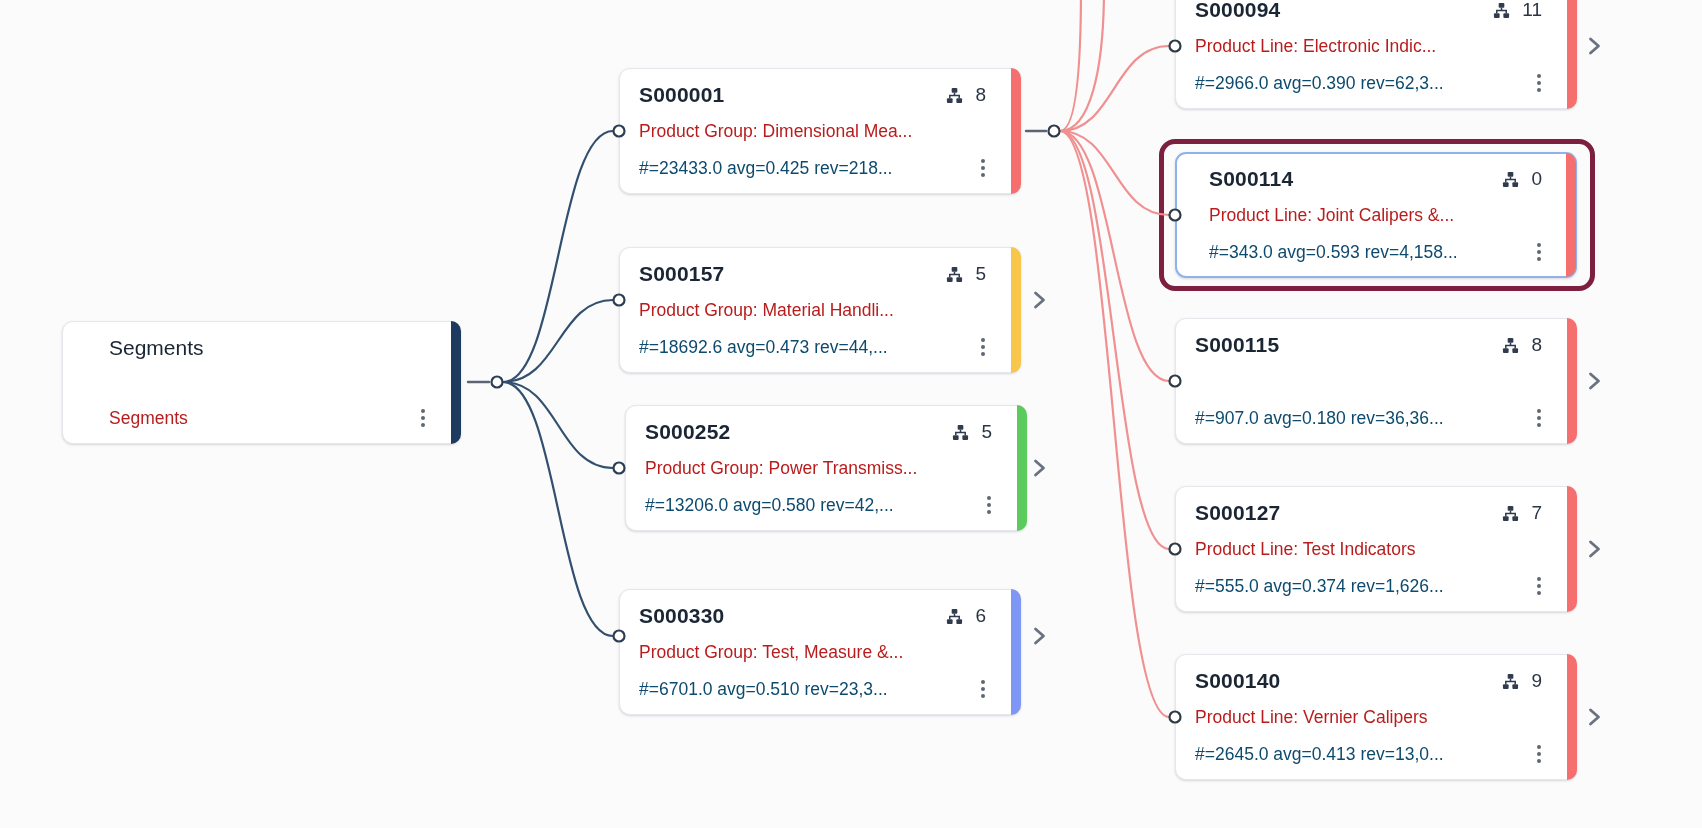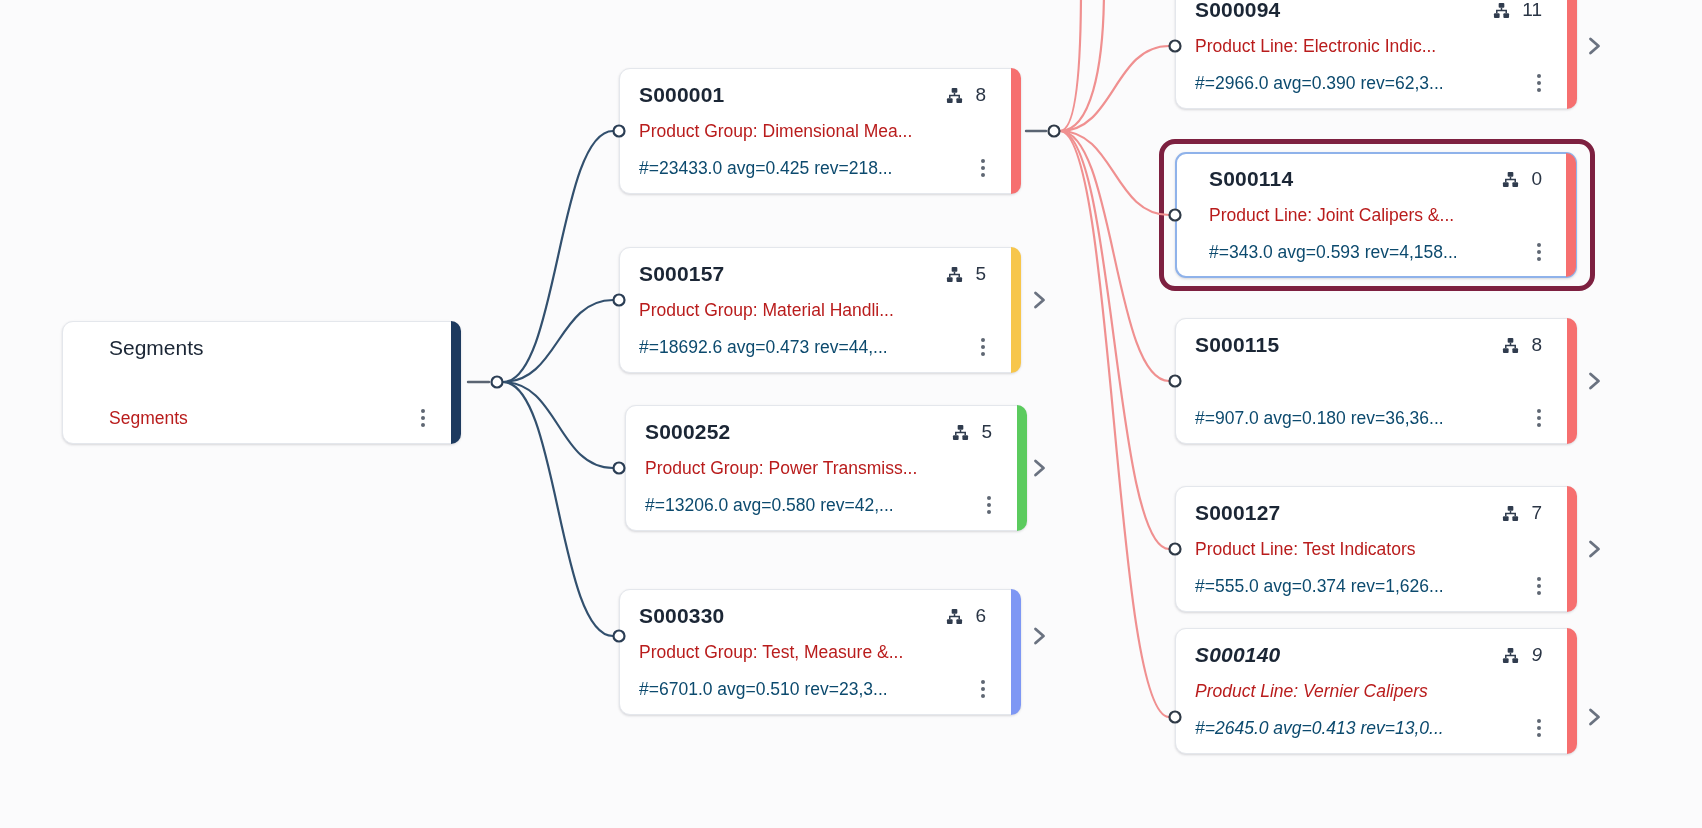--- a/index.html
+++ b/index.html
@@ -255,21 +255,21 @@
       <span class="stats">#=555.0 avg=0.374 rev=1,626...</span>
       <span class="kebab">
           <i></i>
           <i></i>
           <i></i>
         </span>
     </div>
     <span class="stripe" style="background: rgb(246, 111, 111);"></span>
   </div>
 
-  <div class="card" style="left:1175px;top:628px;font-style:italic;">
+  <div class="card" style="left:1175px;top:654px;">
     <div class="card-top">
       <span class="title">S000140</span>
       <span class="badge">
         <svg width="17" height="17" viewBox="0 0 18 18">
             <rect x="6" y="1" width="6" height="5" rx="1" fill="#303c4e"></rect>
             <rect x="1" y="12" width="6" height="5" rx="1" fill="#303c4e"></rect>
             <rect x="11" y="12" width="6" height="5" rx="1" fill="#303c4e"></rect>
             <path d="M9 6v3 M4 12V9h10v3" stroke="#303c4e" stroke-width="1.6" fill="none"></path>
           </svg>
         <span>9</span>

